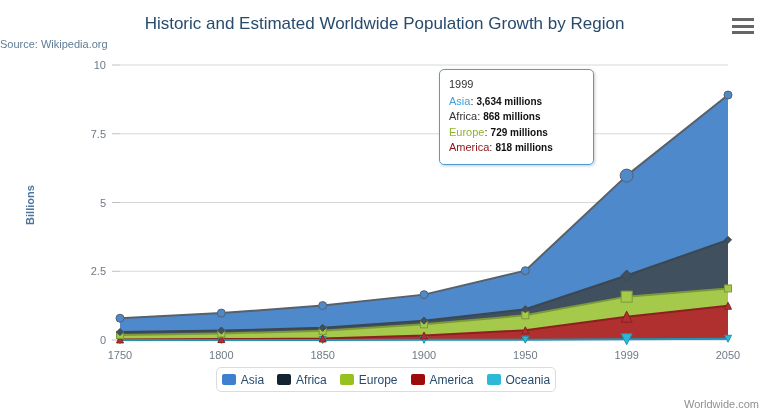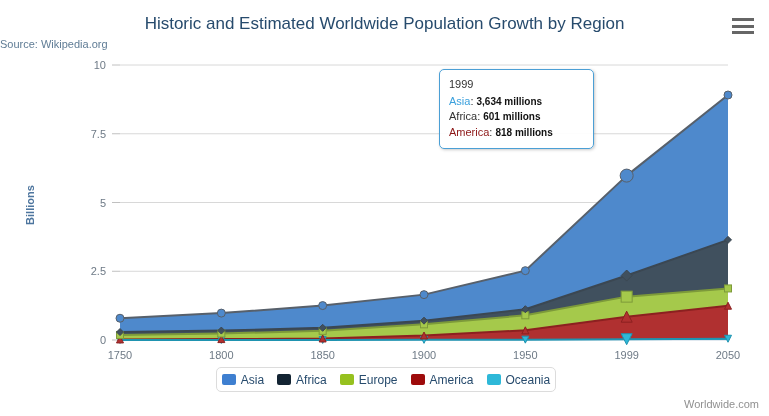--- a/index.html
+++ b/index.html
@@ -239,21 +239,22 @@
       </g>
     <g id="ytitle-group">
         <text x="34" y="205" text-anchor="middle" class="y-axis-title" transform="rotate(-90 34 205)">Billions</text>
       </g>
   </svg>
 
   <div id="tooltip">
     <div class="tt-header">1999</div>
     <div id="tooltip-rows">
         <div class="tt-row"><span class="tt-name" style="color: rgb(58, 160, 221);">Asia</span><span style="color: rgb(51, 51, 51);">: </span><span class="tt-value">3,634 millions</span></div>
-        <div class="tt-row"><span class="tt-name" style="color: rgb(51, 51, 51);">Africa</span><span style="color: rgb(51, 51, 51);">: </span><span class="tt-value">601 millions</span></div>
+        <div class="tt-row"><span class="tt-name" style="color: rgb(51, 51, 51);">Africa</span><span style="color: rgb(51, 51, 51);">: </span><span class="tt-value">868 millions</span></div>
+        <div class="tt-row"><span class="tt-name" style="color: rgb(143, 180, 46);">Europe</span><span style="color: rgb(51, 51, 51);">: </span><span class="tt-value">729 millions</span></div>
         <div class="tt-row"><span class="tt-name" style="color: rgb(140, 21, 21);">America</span><span style="color: rgb(51, 51, 51);">: </span><span class="tt-value">818 millions</span></div>
       </div>
   </div>
 
   <div id="legend">
       <div class="legend-item">
         <span class="legend-swatch" style="background: rgb(62, 127, 208);"></span>
         <span class="legend-text">Asia</span>
       </div>
       <div class="legend-item">

